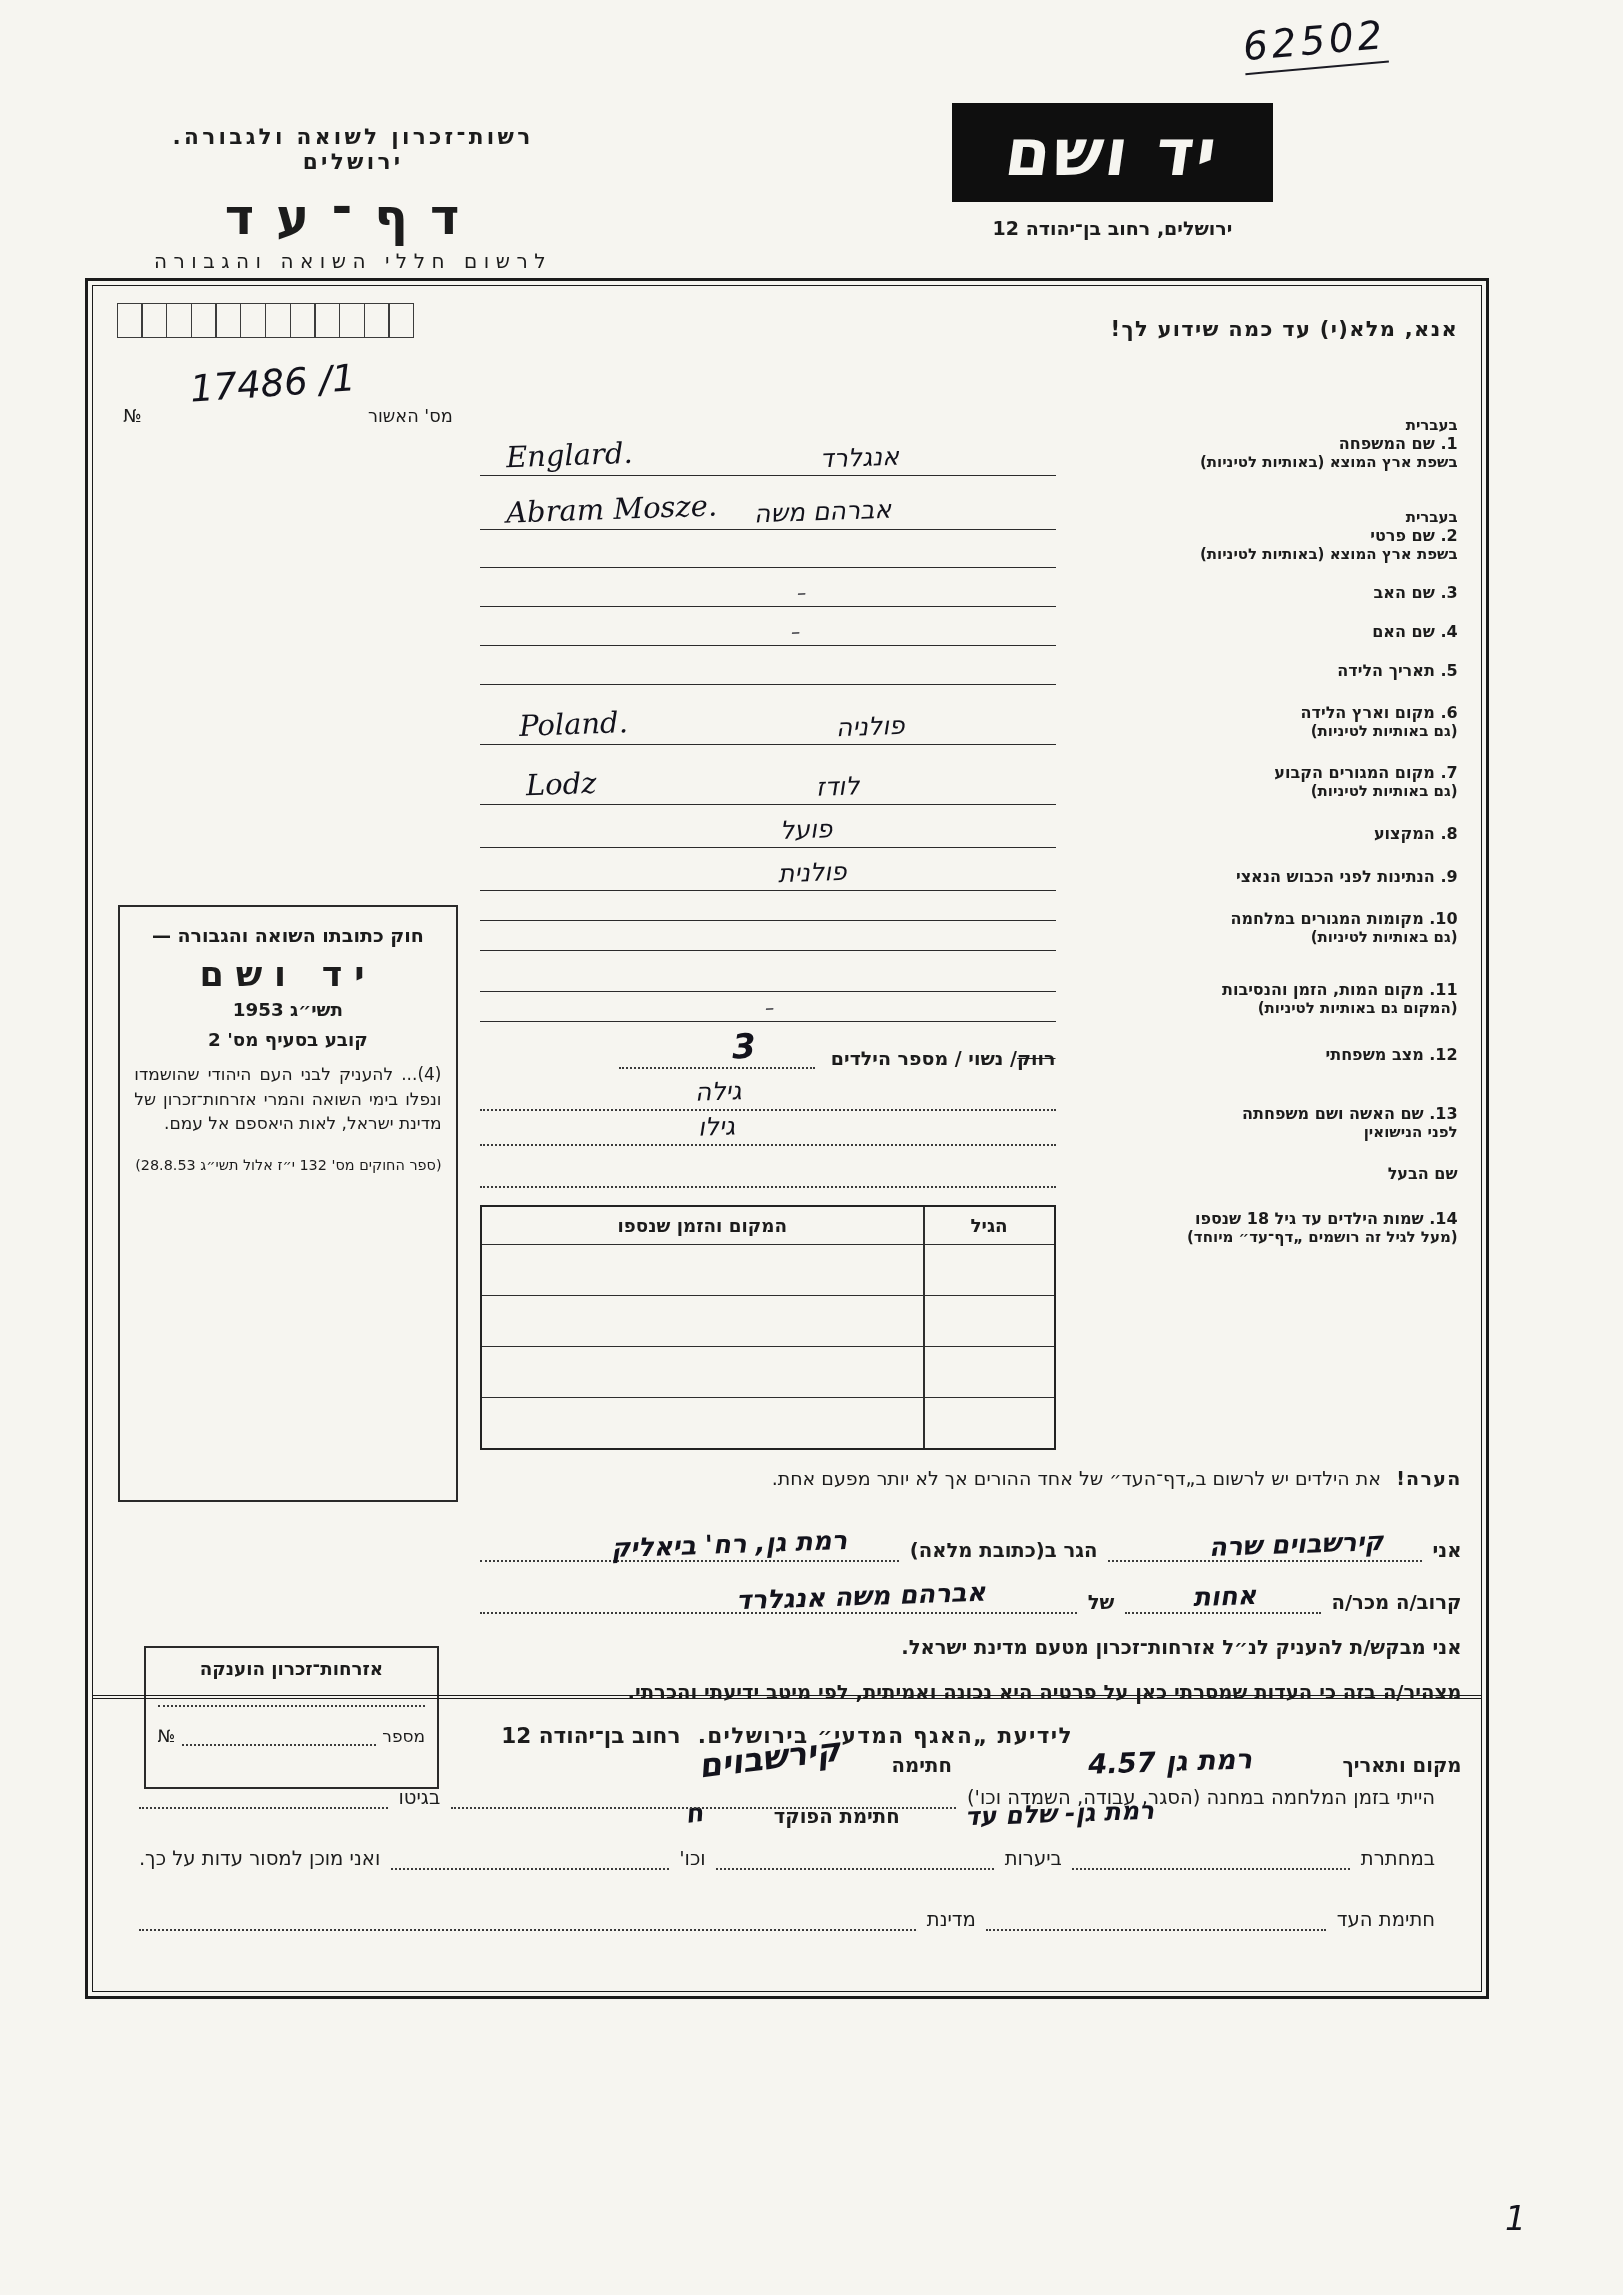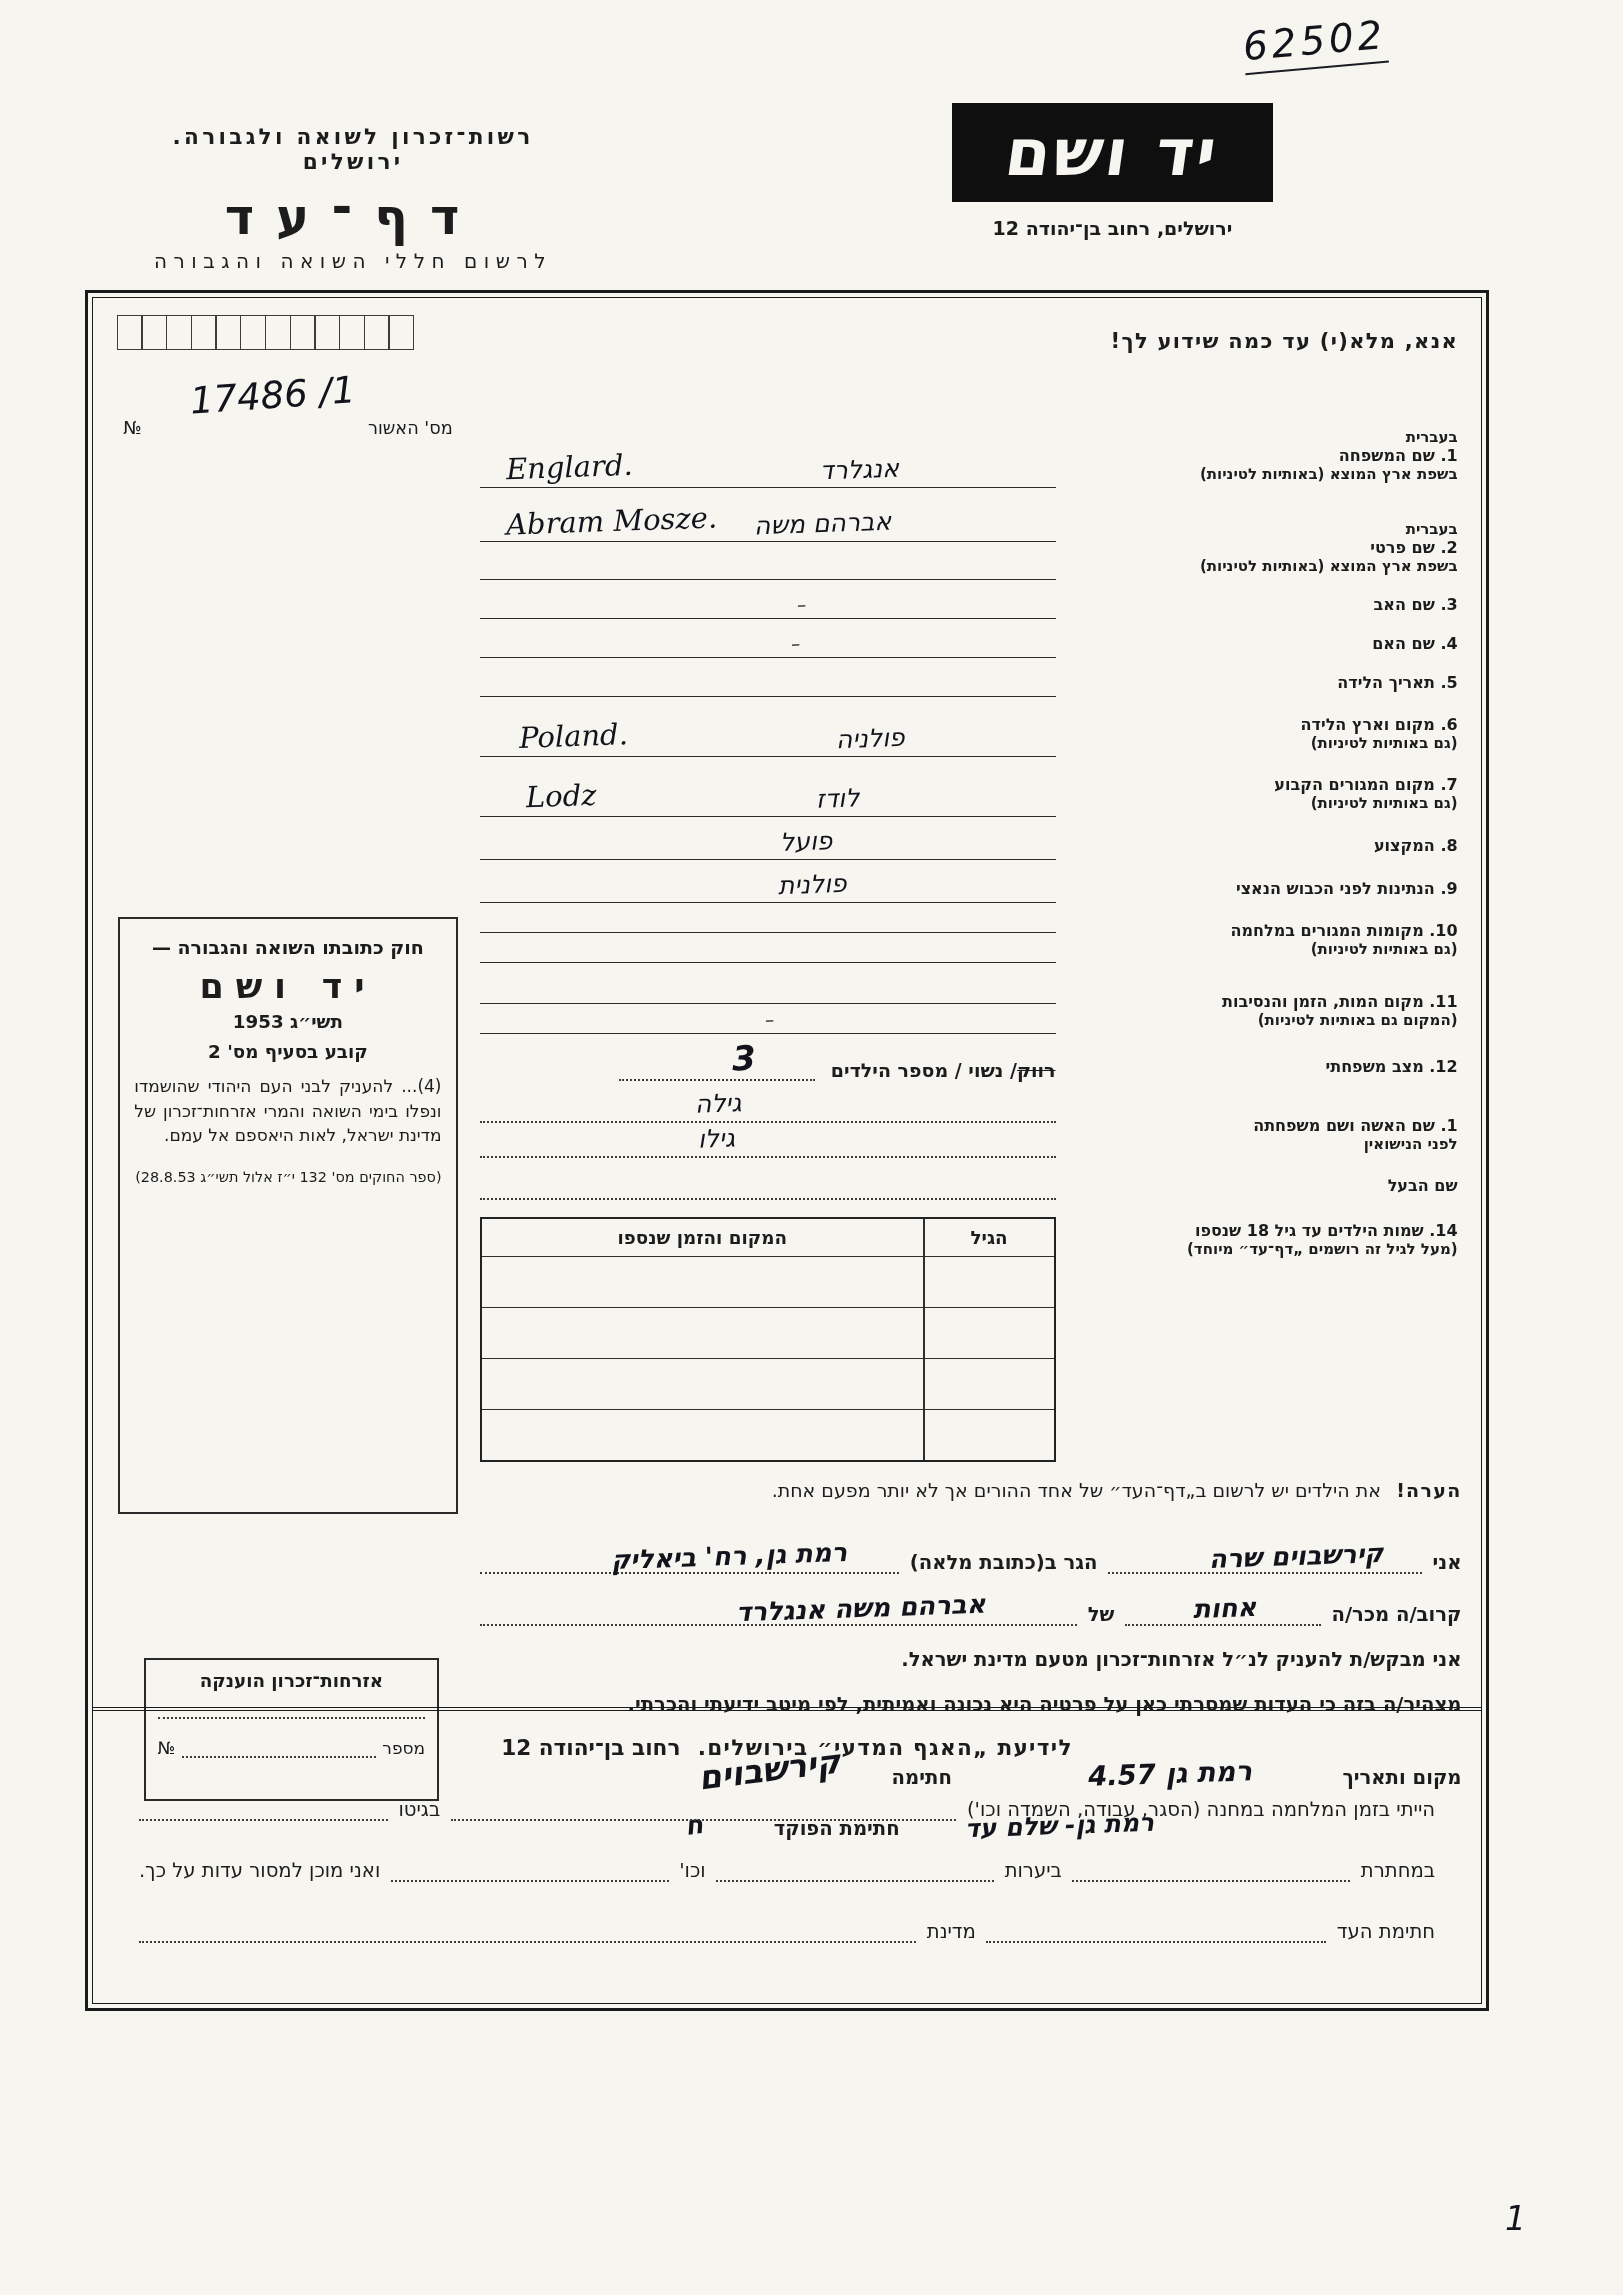--- a/index.html
+++ b/index.html
@@ -19,21 +19,21 @@
   .masthead { position:absolute; top:124px; left:137px; width:432px; text-align:center; }
   .authority { font-size:21.6px; font-weight:bold; letter-spacing:3.3px; }
   .form-title { font-size:50px; font-weight:bold; letter-spacing:22px; margin-top:14.4px; }
   .form-subtitle { font-size:20px; font-weight:normal; letter-spacing:6.5px; margin-top:3px; }
 
   .logo-block { position:absolute; top:103px; left:952px; width:321px; height:99px; background:#0f0f0f; display:flex; align-items:center; justify-content:center; }
   .logo-text { color:#f6f5f0; font-size:65px; font-weight:bold; transform:skewX(-8deg); letter-spacing:2.6px; }
   .logo-address { position:absolute; top:217px; left:939px; width:347px; text-align:center; font-size:19px; font-weight:bold; }
 
   
-  .form-outer { position:absolute; top:290px; left:85px; width:1404px; height:1721px; border:3.3px solid #1b1b1b; }
+  .form-outer { position:absolute; top:278px; left:85px; width:1404px; height:1721px; border:3.3px solid #1b1b1b; }
   .form-inner { position:absolute; inset:3.9px; border:1.3px solid #1b1b1b; }
 
   .instruction { position:absolute; top:31px; right:23px; font-size:21px; font-weight:bold; letter-spacing:1.3px; }
 
   .comb { position:absolute; top:17px; left:25px; display:flex; direction:ltr; }
   .comb .cc { width:26px; height:35px; border:1.3px solid #3c3c3c; margin-left:-1.3px; }
 
   .approval { position:absolute; top:81px; left:25px; width:340px; height:63px; }
   .appr-row { display:flex; justify-content:space-between; align-items:flex-end; height:100%; font-size:17.7px; padding:0 5.2px 3.9px; }
   .appr-hw { position:absolute; top:-5.2px; left:72px; font-size:37px; direction:ltr; transform:rotate(-4deg); }
@@ -315,21 +315,21 @@
               <span>/ נשוי / מספר הילדים</span>
               <span class="ds m-ds">
                 <span class="hw hw-he">3</span>
               </span>
             </div>
           </div>
         </div>
 
         <div class="f" style="height:77px">
           <div class="f-label">
-            <div class="lbl-main">1. שם האשה ושם משפחתה</div>
+            <div class="lbl-main">13. שם האשה ושם משפחתה</div>
             <div class="lbl-sub">לפני הנישואין</div>
           </div>
           <div class="f-ans">
             <div class="aline dot">
               <span class="hw hw-he pos" style="right:314px">גילה</span>
             </div>
             <div class="aline dot">
               <span class="hw hw-he pos" style="right:321px">גילו</span>
             </div>
           </div>

